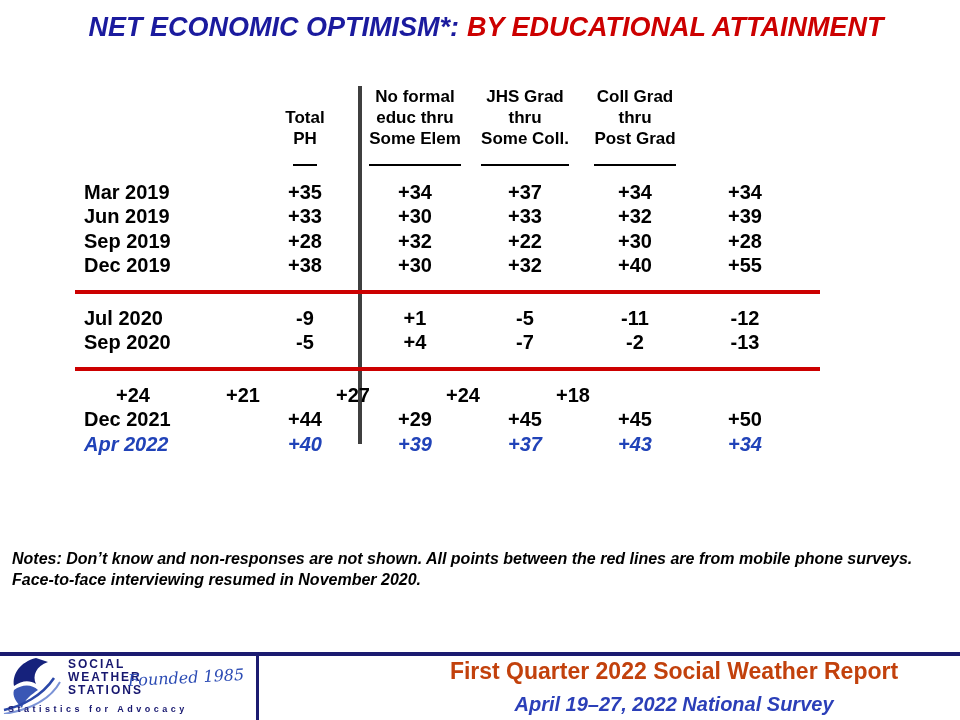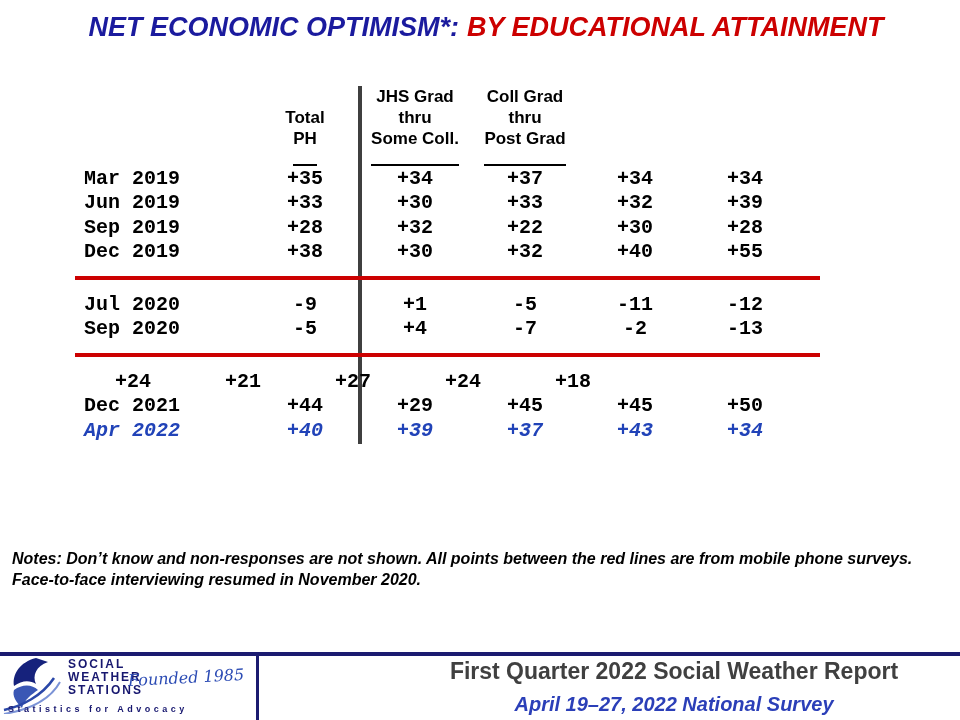--- a/index.html
+++ b/index.html
@@ -14,21 +14,21 @@
   }
   .title .t1{color:#1b1b9e;margin-right:8px;}
   .title .t2{color:#cc0000;}
 
   
   .table{position:absolute;left:78px;top:86px;width:745px;}
   .header-row{display:flex;align-items:flex-end;font-size:17px;font-weight:bold;color:#000;line-height:21px;}
   .hcell{width:110px;text-align:center;}
   .hcell .u{display:inline-block;border-bottom:2px solid #000;padding-bottom:15px;}
   .label-cell{width:172px;text-align:left;padding-left:6px;box-sizing:border-box;}
-  .tbody{font-family:Liberation Mono, monospace;}
+  .tbody{margin-top:14px;}
   .trow{display:flex;align-items:center;height:24.5px;font-size:20px;font-weight:bold;color:#000;}
   .vcell{width:110px;text-align:center;}
   .trow.highlight{color:#2143b8;font-style:italic;}
   .red-sep{height:4px;background:#cc0000;width:745px;margin:12px 0 12px -3px;}
   .vline{position:absolute;left:358px;top:86px;width:4px;height:358px;background:#3f3f3f;}
 
   
   .footnotes{position:absolute;left:12px;top:548px;width:936px;color:#000;}
   .fn-def{font-size:16px;font-style:italic;margin-bottom:10px;}
   .fn-notes{font-size:16px;font-style:italic;font-weight:bold;line-height:21px;}
@@ -39,40 +39,45 @@
   .logo{position:absolute;left:0;top:656px;width:256px;height:76px;}
   .logo-mark{position:absolute;left:2px;top:0px;width:64px;height:58px;}
   .logo-text{position:absolute;left:68px;top:2px;color:#17176f;font-weight:bold;
              font-size:12px;line-height:13px;letter-spacing:2px;}
   .logo-founded{position:absolute;left:128px;top:12px;color:#2b4bb4;
                 font-family:"DejaVu Serif",serif;font-style:italic;font-size:16px;
                 transform:rotate(-3deg);white-space:nowrap;}
   .logo-tagline{position:absolute;left:8px;top:48px;color:#17176f;font-weight:bold;
                 font-size:9px;letter-spacing:3.5px;white-space:nowrap;}
   .footer-text{position:absolute;left:400px;top:658px;width:548px;text-align:center;}
-  .report-title{font-size:23px;font-weight:bold;color:#404040;white-space:nowrap;}
+  .report-title{font-size:23px;font-weight:bold;color:#c2410c;white-space:nowrap;}
   .survey-period{font-size:20px;font-weight:bold;font-style:italic;color:#2b3fb8;margin-top:8px;white-space:nowrap;}
 </style>
 </head>
 <body>
 
 <div class="slide">
 
   <div class="title">
     <span class="t1">NET ECONOMIC OPTIMISM*:</span><span class="t2">BY EDUCATIONAL ATTAINMENT</span>
   </div>
 
   <div class="vline"></div>
 
   <div class="table">
     <div class="header-row" id="header-row">
         <div class="label-cell"></div>
         <div class="hcell">
           <div>Total</div>
           <div><span class="u">PH</span></div>
+        </div>
+        <div class="hcell">
+          <div>No formal</div>
+          <div>educ thru</div>
+          <div><span class="u">Some Elem</span></div>
         </div>
         <div class="hcell">
           <div>JHS Grad</div>
           <div>thru</div>
           <div><span class="u">Some Coll.</span></div>
         </div>
         <div class="hcell">
           <div>Coll Grad</div>
           <div>thru</div>
           <div><span class="u">Post Grad</span></div>

